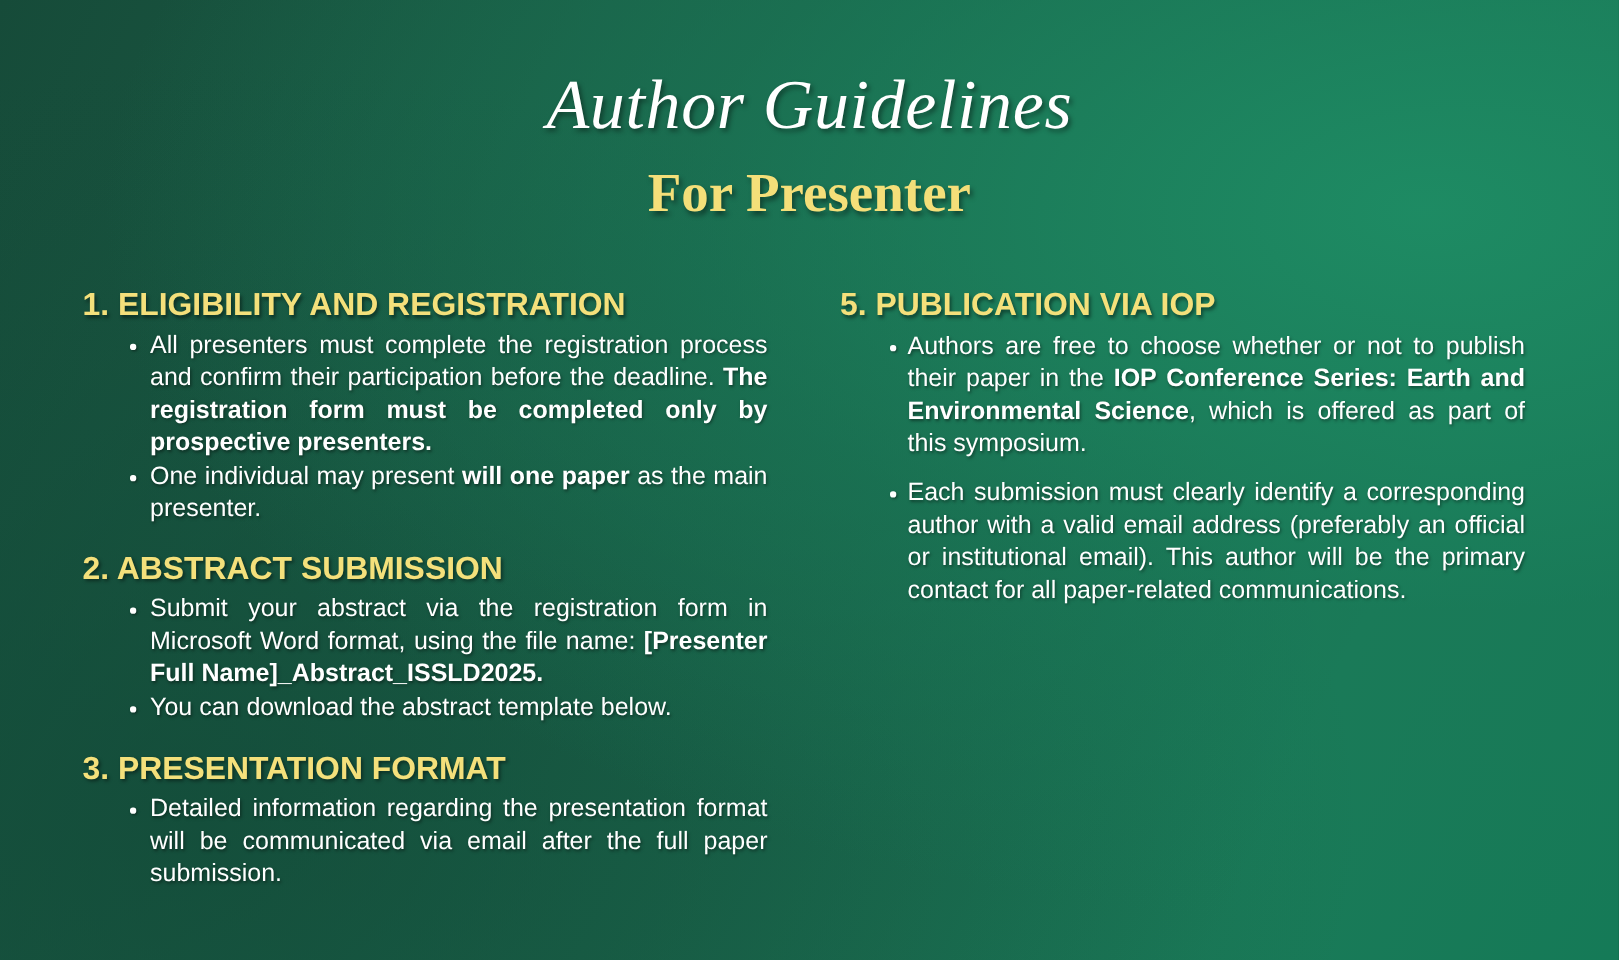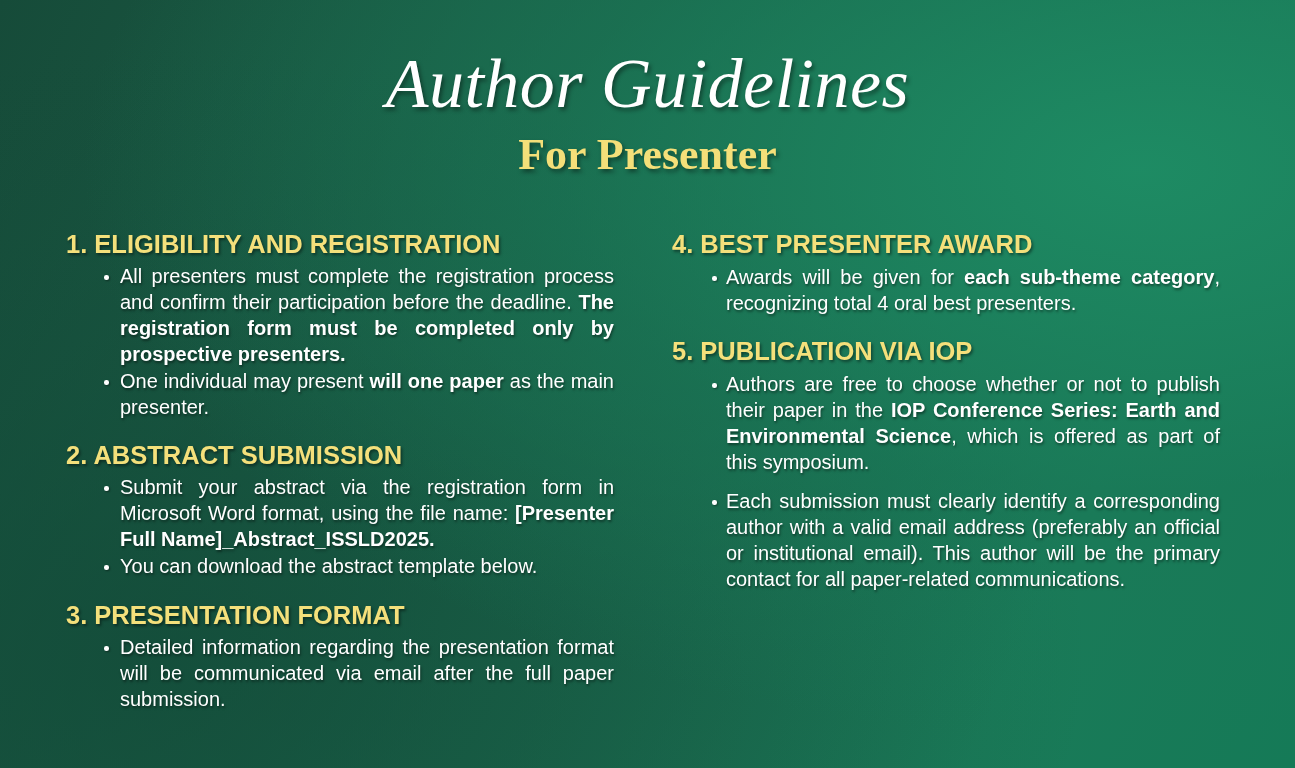--- a/index.html
+++ b/index.html
@@ -31,21 +31,21 @@
     position: absolute;
     left: 0;
     top: 42px;
     width: 1295px;
     text-align: center;
   }
   .main-title {
     font-family: "Liberation Serif", "DejaVu Serif", serif;
     font-style: italic;
     font-weight: 400;
-    font-size: 70px;
+    font-size: 56px;
     line-height: 84px;
     color: #ffffff;
     letter-spacing: 0.5px;
     text-shadow: 2px 3px 4px rgba(0,0,0,0.42);
     margin: 0;
   }
   .sub-title {
     font-family: "Liberation Serif", "DejaVu Serif", serif;
     font-weight: 700;
     font-size: 44px;
@@ -159,26 +159,20 @@
 
       <div class="section s3">
         <div class="sec-heading">3. PRESENTATION FORMAT</div>
         <ul class="bullets">
           <li><span>Detailed information regarding the presentation format will be communicated via email after the full paper submission.</span></li>
         </ul>
       </div>
     </div>
 
     <div class="col col-right">
-      <div class="section s4">
-        <div class="sec-heading">4. BEST PRESENTER AWARD</div>
-        <ul class="bullets">
-          <li><span>Awards will be given for </span><b>each sub-theme category</b><span>, recognizing total 4 oral best presenters.</span></li>
-        </ul>
-      </div>
 
       <div class="section s5">
         <div class="sec-heading">5. PUBLICATION VIA IOP</div>
         <ul class="bullets">
           <li><span>Authors are free to choose whether or not to publish their paper in the </span><b>IOP Conference Series: Earth and Environmental Science</b><span>, which is offered as part of this symposium.</span></li>
         </ul>
       </div>
 
       <div class="section s6">
         <ul class="bullets">

